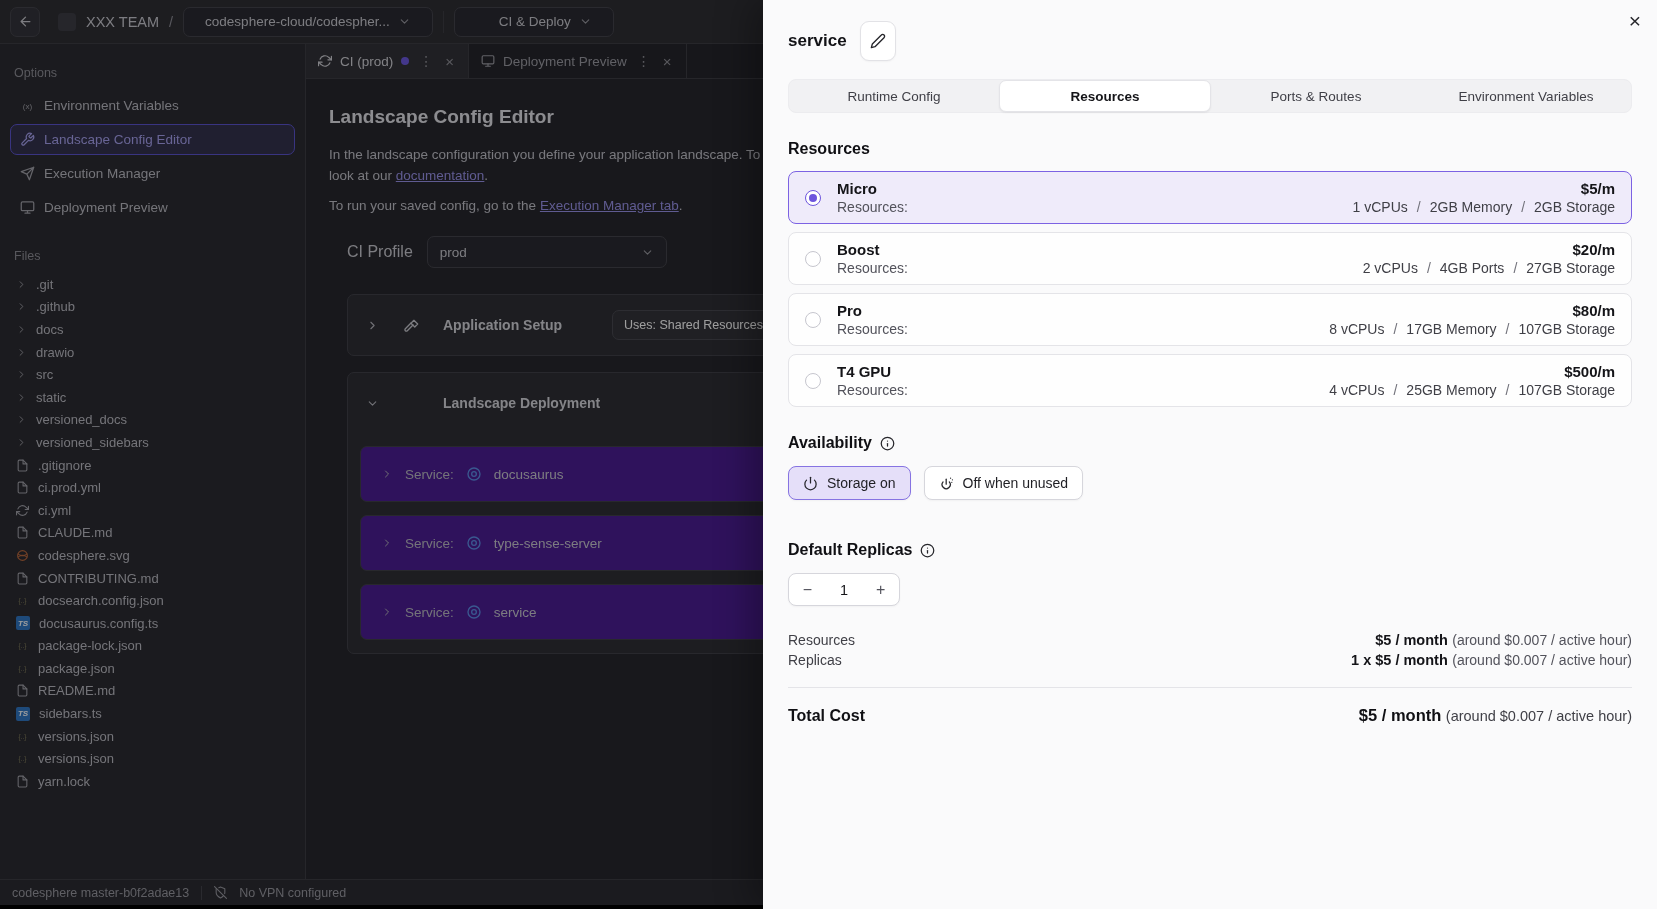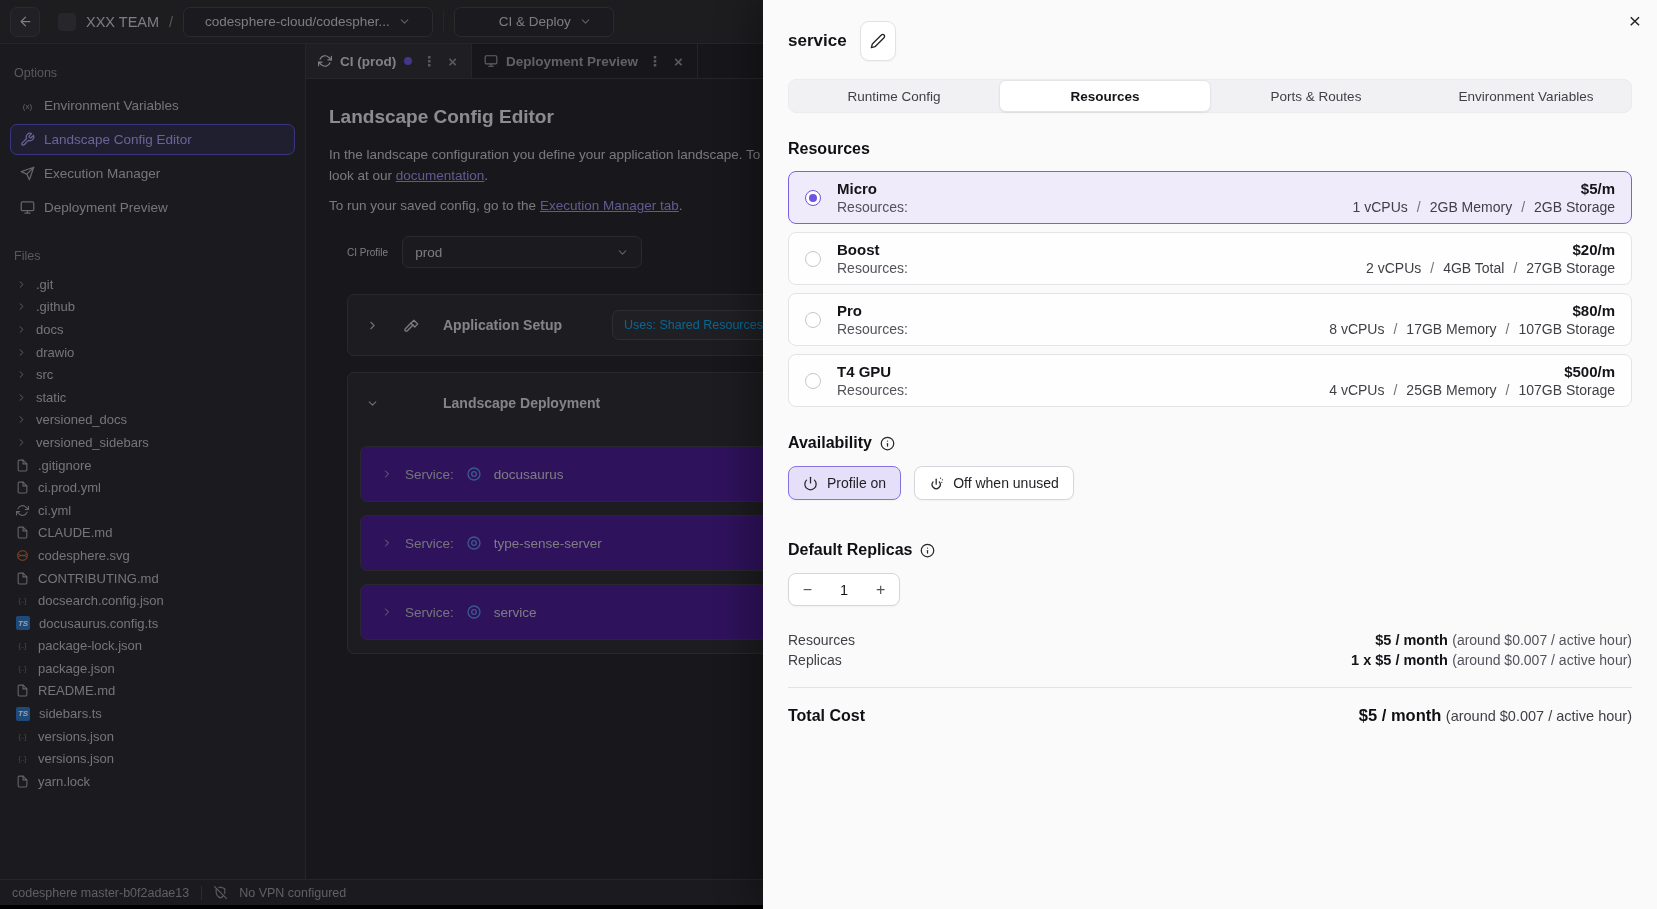--- a/index.html
+++ b/index.html
@@ -37,42 +37,42 @@
   .tree-row .icon{width:13px;height:13px;color:#A2A2AA;}
   .tree-row .icon.chev{width:11px;height:11px;}
   .ts-badge{width:14px;height:14px;border-radius:2px;background:#3178C6;color:#fff;font-size:8px;font-weight:bold;
     display:inline-flex;align-items:center;justify-content:center;font-style:italic;}
   .icon.json-ic{color:#85805E;}
   .icon.logo-ic{color:#B9693F;}
 
   .editor{flex:1;display:flex;flex-direction:column;min-width:0;background:#28282E;}
   .tabstrip{height:35px;flex:0 0 35px;display:flex;border-bottom:1px solid #3E3E45;background:#26262C;}
   .ed-tab{display:flex;align-items:center;gap:8px;padding:0 12px;font-size:13.5px;color:#9C9CA4;
-    border-right:1px solid #3E3E45;cursor:pointer;font-weight:bold;}
+    border-right:1px solid #3E3E45;cursor:pointer;}
   .ed-tab.active{background:#333339;color:#D2D2D8;}
   .ed-tab .icon{width:14px;height:14px;}
   .ed-tab .dot{width:8px;height:8px;border-radius:50%;background:#6D5AE0;}
   .ed-tab .kebab{color:#8F8F97;font-size:14px;padding:0 2px;cursor:pointer;}
   .ed-tab .x{color:#8F8F97;font-size:15px;padding:0 2px;cursor:pointer;}
   .editor-body{padding:27px 0 0 23px;}
   .editor-body h1{color:#E2E2E8;font-size:19px;font-weight:bold;margin-bottom:16px;}
   .desc{color:#C2C2CA;font-size:13.5px;line-height:21px;max-width:565px;margin-bottom:9px;}
   .lnk{color:#9A93EA;text-decoration:underline;cursor:pointer;}
   .profile-row{display:flex;align-items:center;gap:14px;margin:20px 0 26px 18px;}
-  .profile-row label{color:#C9C9D0;font-size:10px;}
+  .profile-row label{color:#C9C9D0;font-size:16px;}
   .select{width:240px;height:32px;border:1px solid #45454D;background:#2B2B32;border-radius:7px;color:#C9C9D0;
     font-size:13.5px;display:flex;align-items:center;justify-content:space-between;padding:0 12px;cursor:pointer;}
   .select .icon{width:13px;height:13px;color:#9A9AA2;}
   .cfg-card{width:566px;border:1px solid #42424A;background:#2F3036;border-radius:7px;margin:0 0 16px 18px;}
   .cfg-head{display:flex;align-items:center;gap:24px;height:60px;padding:0 18px;cursor:pointer;}
   .cfg-head .icon.chev{width:13px;height:13px;color:#B6B6BE;}
   .cfg-head .icon.mark{width:16px;height:16px;color:#C9C9D0;}
   .cfg-title{color:#D6D6DC;font-size:14px;font-weight:bold;}
   .badge{margin-left:26px;display:flex;align-items:center;gap:7px;border:1px solid #4A4A52;background:#34343B;
-    border-radius:7px;color:#0ea5e9;font-size:12.5px;padding:7px 11px;cursor:pointer;white-space:nowrap;}
+    border-radius:7px;color:#ffffff;font-size:12.5px;padding:7px 11px;cursor:pointer;white-space:nowrap;}
   .badge .icon{width:13px;height:13px;color:#9A9AA2;}
   .svc-row{display:flex;align-items:center;gap:12px;height:56px;margin:13px 12px;border:1px solid #42424A;
     background:#4c1d95;border-radius:7px;padding:0 20px;cursor:pointer;}
   .svc-row .icon.chev{width:12px;height:12px;color:#B6B6BE;}
   .svc-row .svc-prefix{color:#BCBCC4;font-size:13.5px;}
   .svc-row .icon.tgt{width:16px;height:16px;color:#5E8FE8;}
   .svc-row .svc-name{color:#C9C9D0;font-size:13.5px;}
 
   .statusbar{height:26px;flex:0 0 26px;background:#2C2C32;border-top:1px solid #3E3E45;
     display:flex;align-items:center;gap:12px;padding:0 12px;}
@@ -579,21 +579,21 @@
         </span>
       </div>
       <div class="plan">
         <span class="radio"></span>
         <span class="plan-left">
           <span class="plan-name">Boost</span>
           <span class="plan-sub">Resources:</span>
         </span>
         <span class="plan-right">
           <span class="plan-price">$20/m</span>
-          <span class="plan-specs"><span>2 vCPUs</span><span class="spec-sep">/</span><span>4GB Total</span><span class="spec-sep">/</span><span>27GB Storage</span></span>
+          <span class="plan-specs"><span>2 vCPUs</span><span class="spec-sep">/</span><span>4GB Ports</span><span class="spec-sep">/</span><span>27GB Storage</span></span>
         </span>
       </div>
       <div class="plan">
         <span class="radio"></span>
         <span class="plan-left">
           <span class="plan-name">Pro</span>
           <span class="plan-sub">Resources:</span>
         </span>
         <span class="plan-right">
           <span class="plan-price">$80/m</span>
@@ -624,21 +624,21 @@
       </span>
   </h3>
   <div class="avail-row" id="avail-list">
       <button class="avail-btn selected">
         <span class="icon">
           <svg viewBox="0 0 24 24" fill="none" stroke="currentColor" stroke-width="2" stroke-linecap="round" stroke-linejoin="round">
             <path d="M18.36 6.64a9 9 0 1 1-12.73 0"></path>
             <path d="M12 2v9"></path>
           </svg>
         </span>
-        <span>Profile on</span>
+        <span>Storage on</span>
       </button>
       <button class="avail-btn">
         <span class="icon">
           <svg viewBox="0 0 24 24" fill="none" stroke="currentColor" stroke-width="2" stroke-linecap="round" stroke-linejoin="round">
             <path d="M16.5 9.5a6.5 6.5 0 1 1-10 0"></path>
             <path d="M11.5 5v8"></path>
             <path d="M18.5 3.5h.01M21.5 6h.01M20.5 10h.01"></path>
           </svg>
         </span>
         <span>Off when unused</span>

